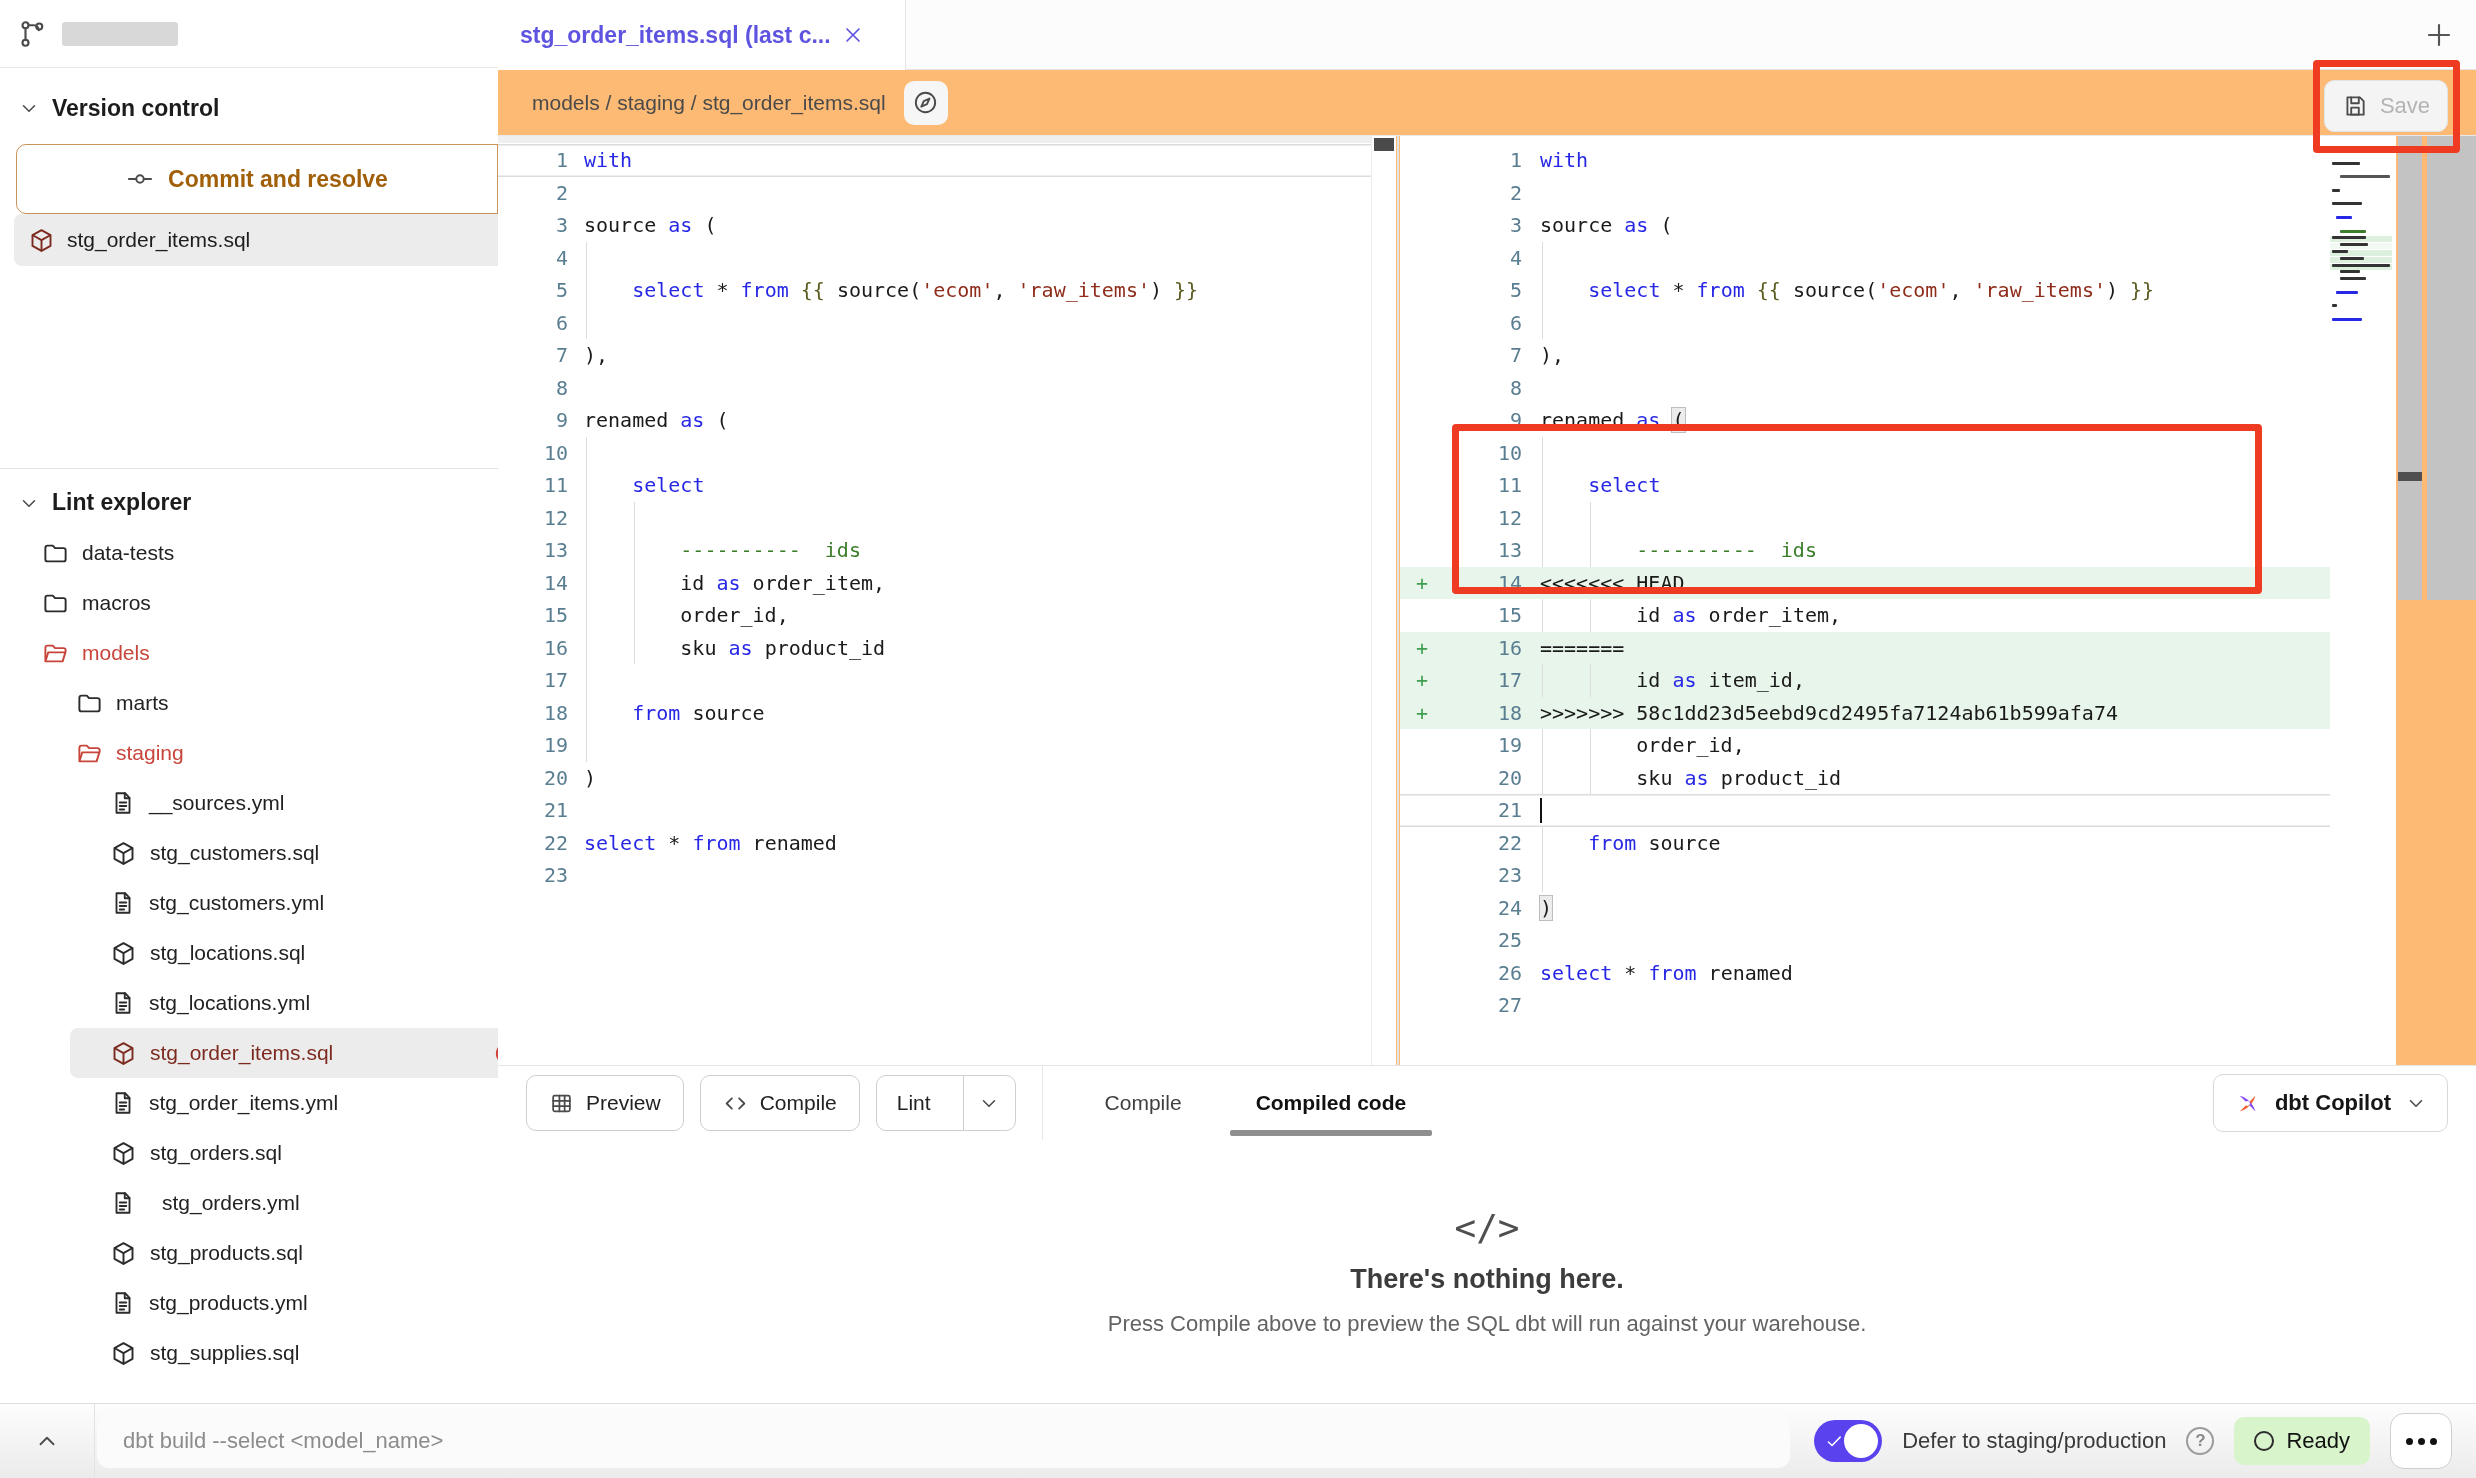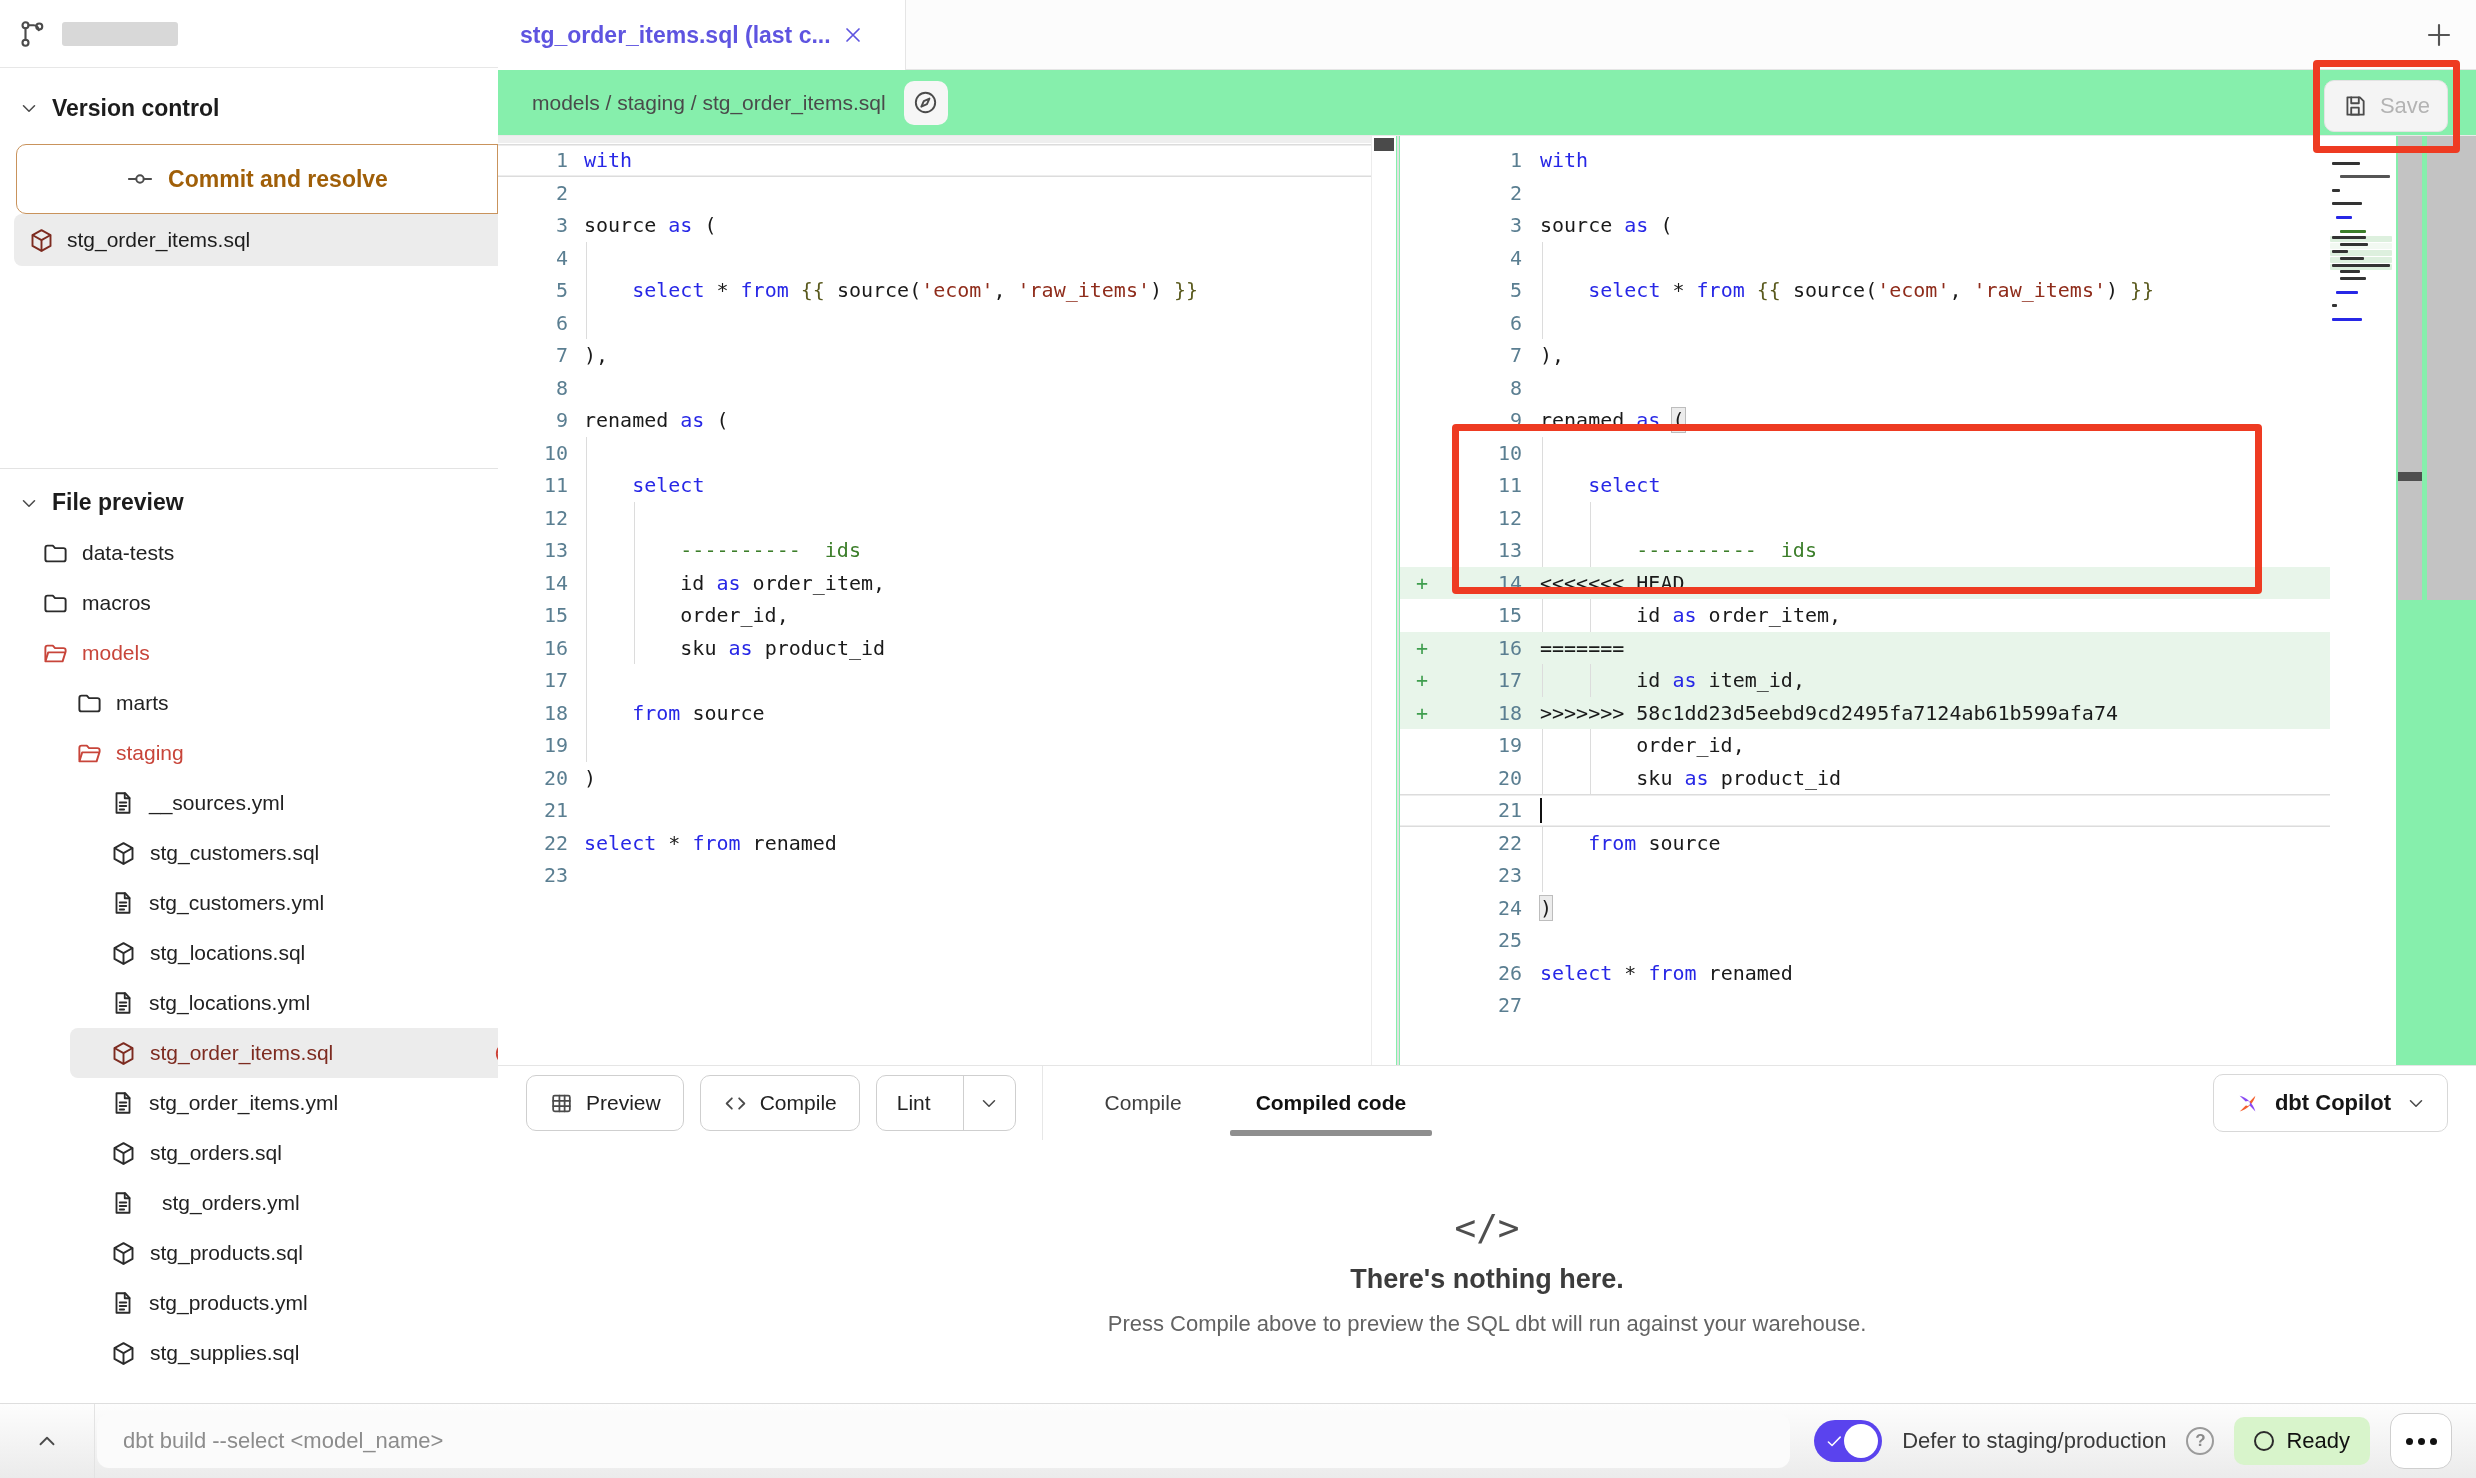--- a/index.html
+++ b/index.html
@@ -28,21 +28,21 @@
   .fe-head { display:flex; align-items:center; padding:20px 20px 12px 18px; gap:12px; }
   .fe-head .sicn { margin-left:auto; color:#3e3e3e; }
   .fe-row { height:50px; display:flex; align-items:center; gap:13px; font-size:21px; color:#222; cursor:pointer; }
   .fe-row .fe-ic { color:#2b2b2b; display:inline-flex; }
   .fe-row .red { color:#c8453a; }
   .fe-row .maroon { color:#7d2b20; }
   .fe-row.sel { background:#ececec; border-radius:8px; margin-right:34px; }
   .fe-row .fe-x { margin-left:auto; padding-right:16px; color:#cd4338; display:inline-flex; }
 
   
-  .main { position:absolute; left:498px; top:0; right:0; bottom:75px; background:#86efac; }
+  .main { position:absolute; left:498px; top:0; right:0; bottom:75px; background:#fdba74; }
   .tabbar { height:70px; display:flex; }
   .tab { width:408px; background:#fff; border-right:1px solid #e5e5e5; display:flex; align-items:center; padding:0 22px; gap:10px; cursor:pointer; }
   .tab-label { font-size:23px; font-weight:600; color:#5e54e0; white-space:nowrap; overflow:hidden; }
   .tab-close { color:#5e54e0; display:inline-flex; }
   .tabrest { flex:1; background:#fcfcfc; border-bottom:1px solid #e5e5e5; display:flex; align-items:center; justify-content:flex-end; padding-right:22px; }
   .newtab { color:#555; display:inline-flex; cursor:pointer; }
   .subheader { height:66px; display:flex; align-items:center; padding-left:34px; gap:18px; border-bottom:1px solid #e9e9e9; }
   .crumb { font-size:21px; color:#4a4a4a; }
   .compass-btn { width:44px; height:44px; border-radius:10px; background:#f6f6f6; display:flex; align-items:center; justify-content:center; color:#2f2f2f; cursor:pointer; }
 
@@ -183,21 +183,21 @@
         </span>
     </div>
 
     <div class="fe-sec">
       <div class="fe-head">
         <span class="icn">
             <svg width="22" height="22" viewBox="0 0 24 24" fill="none" stroke="currentColor" stroke-width="1.7" stroke-linecap="round" stroke-linejoin="round">
               <path d="M6 9.5l6 6 6-6"></path>
             </svg>
           </span>
-        <span class="sec-title">File preview</span>
+        <span class="sec-title">Lint explorer</span>
         <span class="sicn icn">
             <svg width="27" height="27" viewBox="0 0 24 24" fill="none" stroke="currentColor" stroke-width="1.7" stroke-linecap="round" stroke-linejoin="round">
               <circle cx="11" cy="11" r="6.5"></circle>
               <path d="M16 16l5 5"></path>
             </svg>
           </span>
       </div>
       <div id="file-tree">
           <div class="fe-row" style="padding-left: 42px;">
             <span class="fe-ic">

